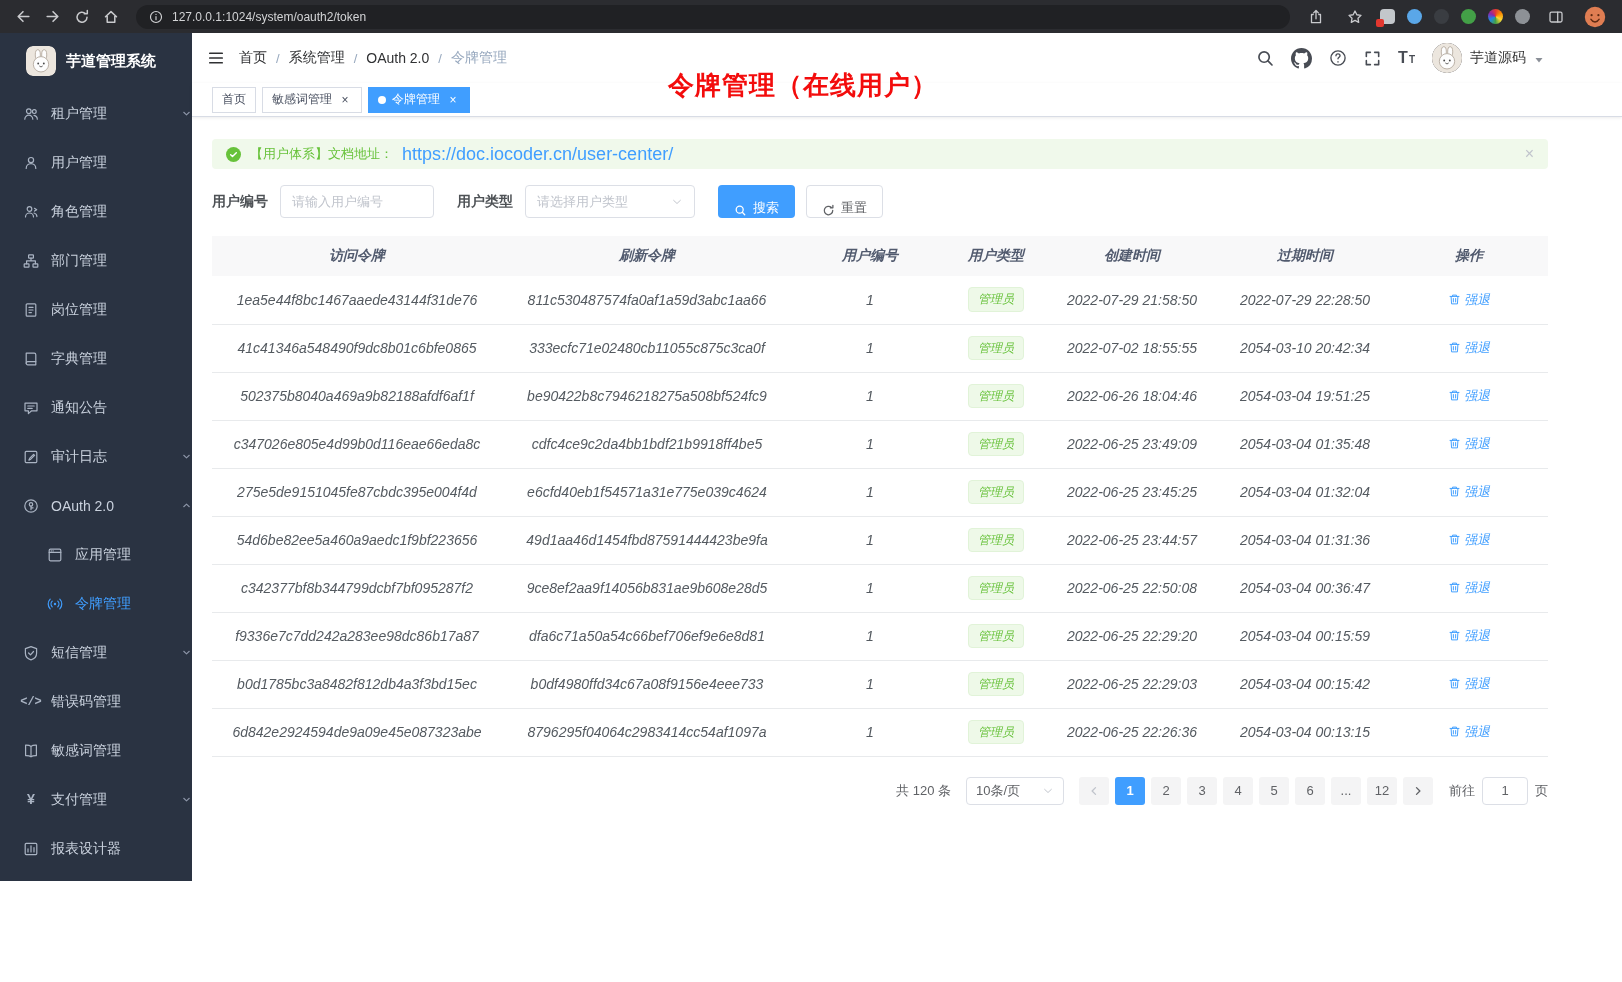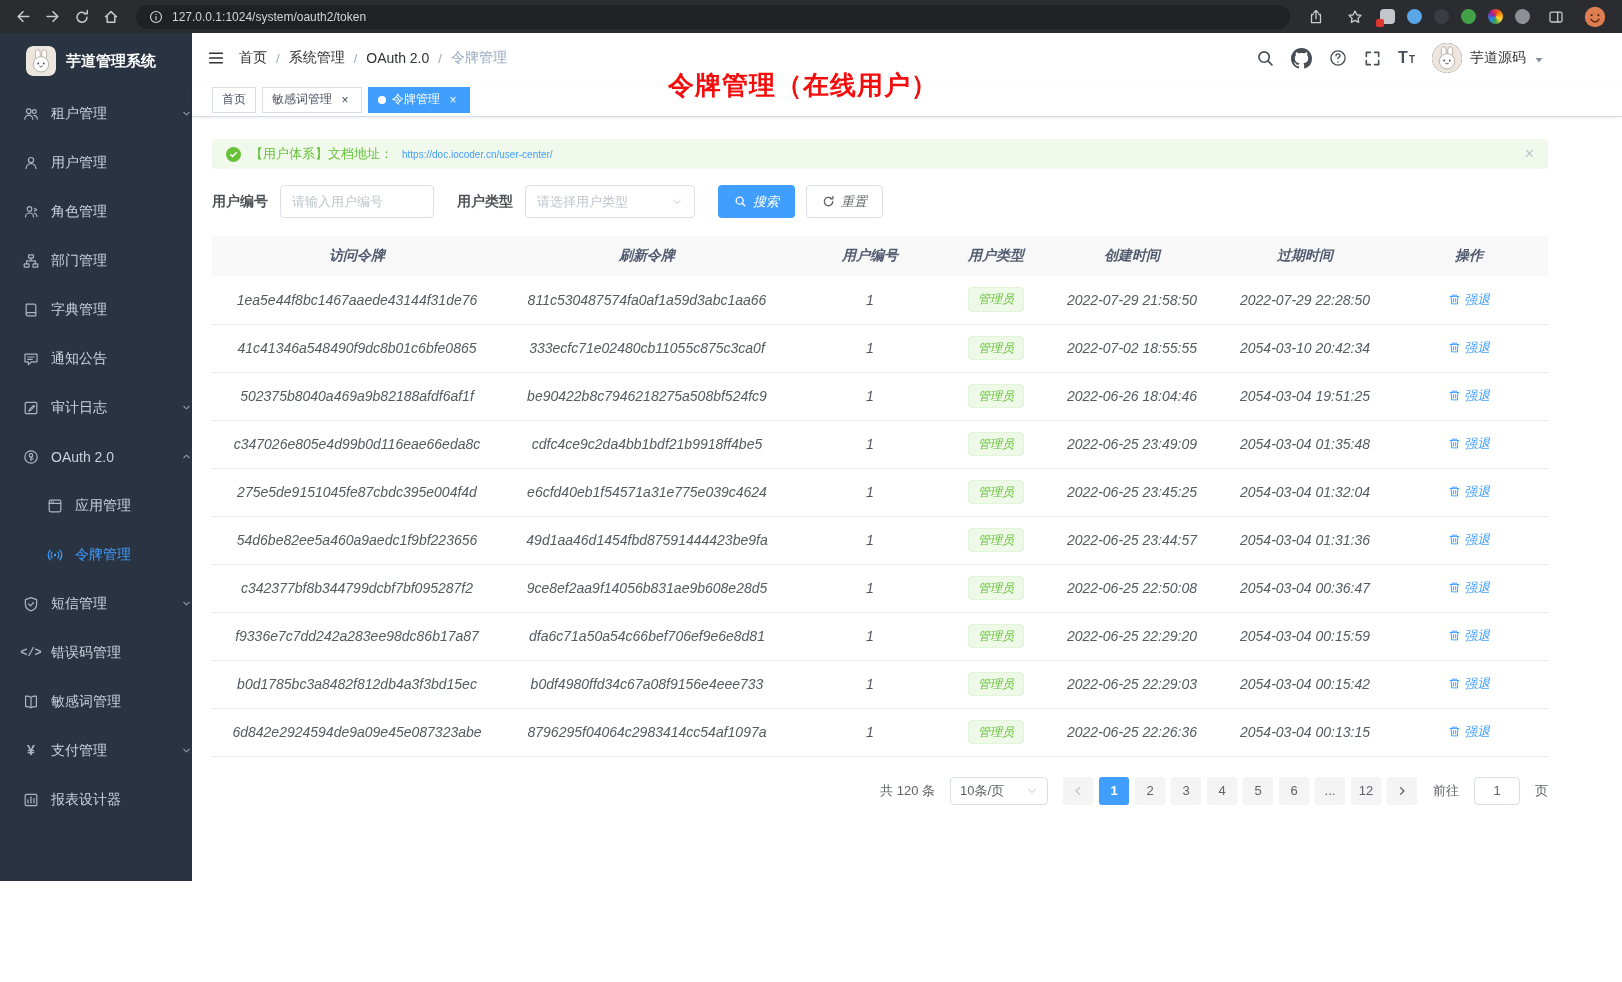--- a/index.html
+++ b/index.html
@@ -55,49 +55,49 @@
 .tag-item{height:26px;display:inline-flex;align-items:center;gap:6px;padding:0 9px;border:1px solid #d8dce5;background:#fff;color:#495060;font-size:12px;cursor:pointer;}
 .tag-item.active{background:#409eff;border-color:#409eff;color:#fff;}
 .tag-dot{width:8px;height:8px;border-radius:50%;background:#fff;}
 .tag-close{width:14px;height:14px;display:flex;align-items:center;justify-content:center;border-radius:50%;font-size:12px;line-height:1;}
 
 
 .content{padding:22px 74px 0 20px;flex:1;}
 .alert{height:30px;background:#f0f9eb;border-radius:4px;display:flex;align-items:center;padding:0 14px;gap:9px;}
 .alert-icon{width:15px;height:15px;border-radius:50%;background:#67c23a;display:flex;align-items:center;justify-content:center;flex-shrink:0;}
 .alert-text{color:#67c23a;font-size:13px;}
-.alert-link{color:#409eff;font-size:10px;text-decoration:none;cursor:pointer;}
+.alert-link{color:#409eff;font-size:18px;text-decoration:none;cursor:pointer;}
 .alert-close{margin-left:auto;color:#c0c4cc;font-size:16px;cursor:pointer;line-height:1;}
 
 .filter{display:flex;align-items:center;margin-top:16px;}
 .f-item{display:flex;align-items:center;margin-right:23px;}
 .f-label{font-weight:700;color:#4e5256;margin-right:12px;white-space:nowrap;}
 .f-input{width:154px;height:33px;border:1px solid #dcdfe6;border-radius:4px;padding:0 11px;font-size:13px;color:#606266;outline:none;background:#fff;}
 .f-input::placeholder{color:#c0c4cc;}
 .f-select{width:170px;height:33px;border:1px solid #dcdfe6;border-radius:4px;display:flex;align-items:center;justify-content:space-between;padding:0 11px;color:#c0c4cc;font-size:13px;background:#fff;cursor:pointer;}
 .sel-arrow{color:#c0c4cc;display:flex;}
-.btn{height:33px;display:inline-flex;align-items:center;gap:6px;border-radius:4px;font-size:13px;padding:0 15px;cursor:pointer;border:1px solid transparent;font-family:inherit;font-style:italic;}
+.btn{height:33px;display:inline-flex;align-items:flex-end;gap:6px;border-radius:4px;font-size:13px;padding:0 15px;cursor:pointer;border:1px solid transparent;font-family:inherit;}
 .btn-primary{background:#409eff;color:#fff;margin-right:11px;}
 .btn-plain{background:#fff;border-color:#dcdfe6;color:#606266;}
 
 .table-wrap{margin-top:18px;font-style:italic;}
 table{width:100%;border-collapse:collapse;table-layout:fixed;}
 th{height:40px;background:#f8f8f9;color:#515a6e;font-weight:700;font-size:14px;text-align:center;}
 td{height:48px;border-bottom:1px solid #e8eaec;color:#545a60;font-size:14px;text-align:center;white-space:nowrap;overflow:hidden;}
 .tag-success{display:inline-block;padding:3px 9px;background:#eef9e8;border:1px solid #e1f3d8;color:#67c23a;font-size:12px;border-radius:4px;line-height:1.4;}
 .link-kick{color:#409eff;font-size:13px;display:inline-flex;align-items:center;gap:3px;cursor:pointer;}
 
 .pagination{display:flex;align-items:center;justify-content:flex-end;margin-top:20px;gap:6px;color:#606266;font-size:13px;}
 .pg-total{margin-right:9px;white-space:nowrap;}
 .pg-size{width:98px;height:28px;border:1px solid #dcdfe6;border-radius:4px;display:flex;align-items:center;justify-content:space-between;padding:0 9px;background:#fff;color:#606266;cursor:pointer;margin-right:9px;}
 .pg-btn{min-width:30px;height:28px;padding:0 4px;background:#f4f4f5;border-radius:3px;display:flex;align-items:center;justify-content:center;font-size:13px;color:#606266;cursor:pointer;}
 .pg-btn.active{background:#409eff;color:#fff;font-weight:700;}
 .pg-btn.disabled{color:#c0c4cc;cursor:default;}
 .pg-pages{display:flex;gap:6px;}
-.pg-goto{display:flex;align-items:center;gap:15px;margin-left:10px;}
+.pg-goto{display:flex;align-items:center;gap:7px;margin-left:10px;}
 .pg-input{width:46px;height:28px;border:1px solid #dcdfe6;border-radius:4px;text-align:center;font-size:13px;color:#606266;outline:none;font-family:inherit;}
 
 .annotation{position:absolute;left:668px;top:68px;font-size:26px;font-weight:700;color:#f30c0c;letter-spacing:1px;z-index:20;pointer-events:none;white-space:nowrap;}
 </style>
 </head>
 <body>
 
 <div class="chrome">
   <span class="nav-ic">
       <svg width="17" height="17" viewBox="0 0 16 16" fill="none" stroke="currentColor" stroke-width="1.5" stroke-linecap="round" stroke-linejoin="round">
@@ -223,20 +223,29 @@
               <rect x="1.2" y="10.8" width="4.8" height="3.4" rx=".5"></rect>
               <rect x="10" y="10.8" width="4.8" height="3.4" rx=".5"></rect>
               <path d="M8 5.2v2.6M3.6 10.8V7.8h8.8v3"></path>
             </svg>
           </span>
           <span class="mi-label">部门管理</span>
         </div>
         <div class="menu-item">
           <span class="mi-icon">
             <svg width="16" height="16" viewBox="0 0 16 16" fill="none" stroke="currentColor" stroke-width="1.2" stroke-linecap="round" stroke-linejoin="round">
+              <rect x="3.2" y="1.8" width="9.6" height="12.4" rx="1"></rect>
+              <path d="M6 5.4h4M6 8h4M6 10.6h2.4"></path>
+            </svg>
+          </span>
+          <span class="mi-label">岗位管理</span>
+        </div>
+        <div class="menu-item">
+          <span class="mi-icon">
+            <svg width="16" height="16" viewBox="0 0 16 16" fill="none" stroke="currentColor" stroke-width="1.2" stroke-linecap="round" stroke-linejoin="round">
               <path d="M3.2 2.2h8a1.6 1.6 0 0 1 1.6 1.6v10H4.8a1.6 1.6 0 0 1-1.6-1.6z"></path>
               <path d="M3.2 12.2a1.6 1.6 0 0 1 1.6-1.6h8"></path>
             </svg>
           </span>
           <span class="mi-label">字典管理</span>
         </div>
         <div class="menu-item">
           <span class="mi-icon">
             <svg width="16" height="16" viewBox="0 0 16 16" fill="none" stroke="currentColor" stroke-width="1.2" stroke-linecap="round" stroke-linejoin="round">
               <path d="M2 3.2h12v7.6H8.6L5.4 13.6v-2.8H2z"></path>

